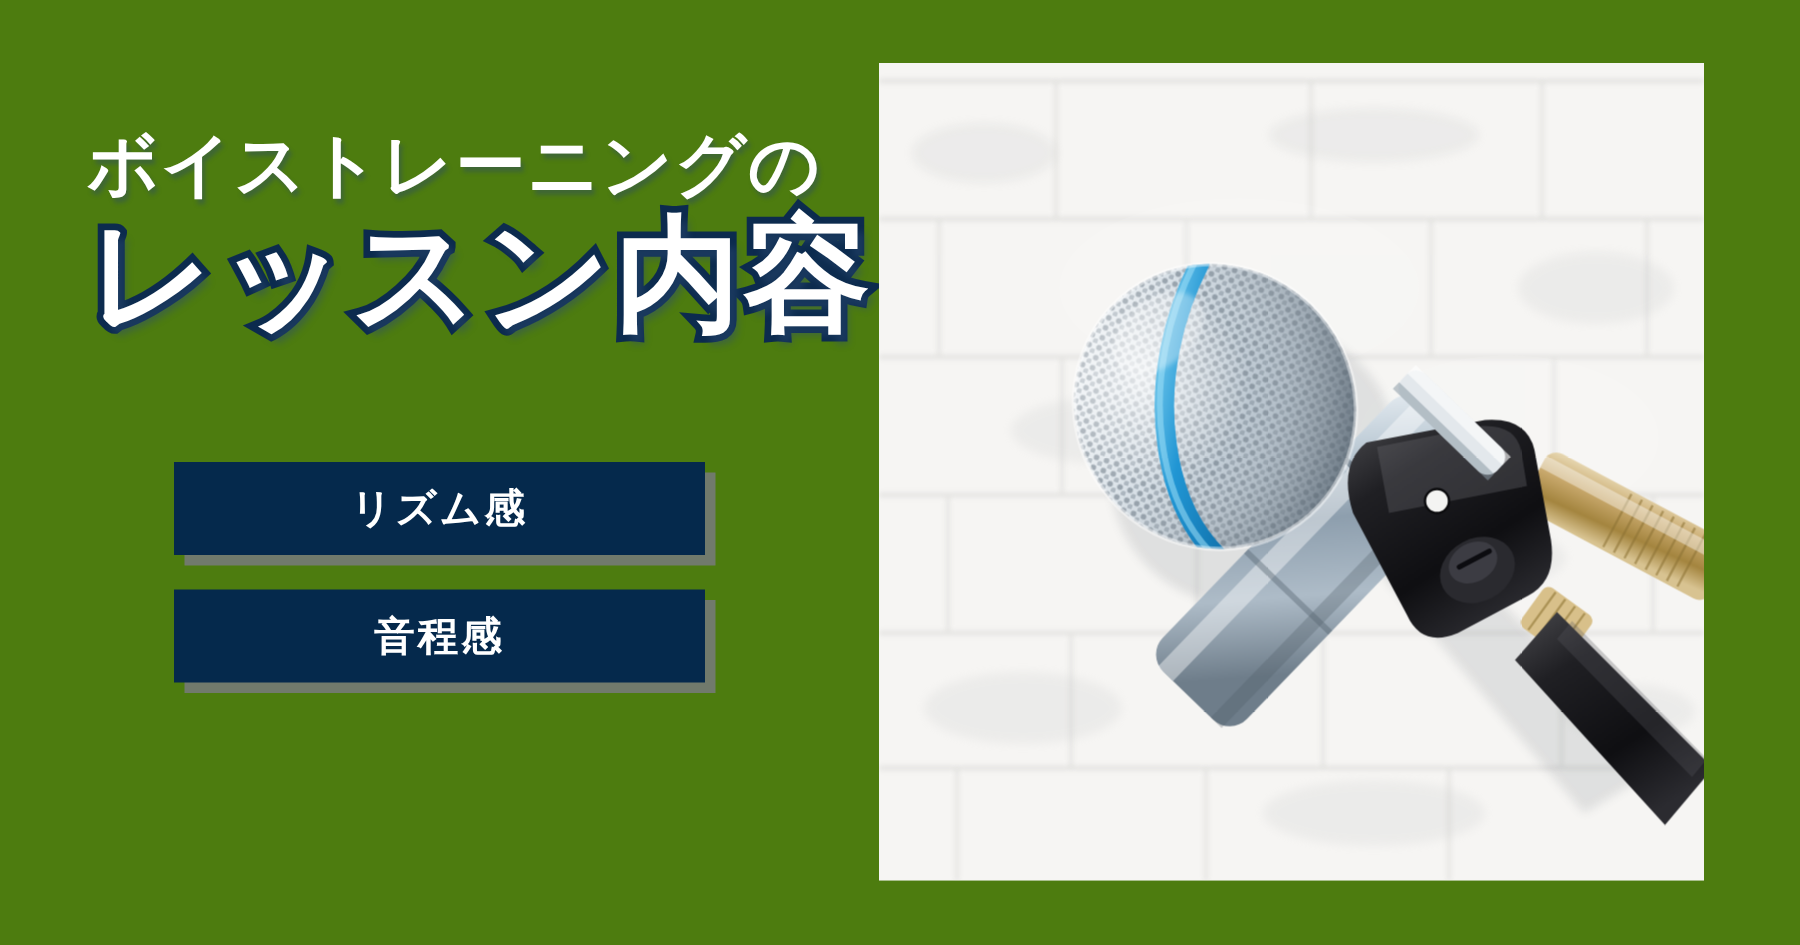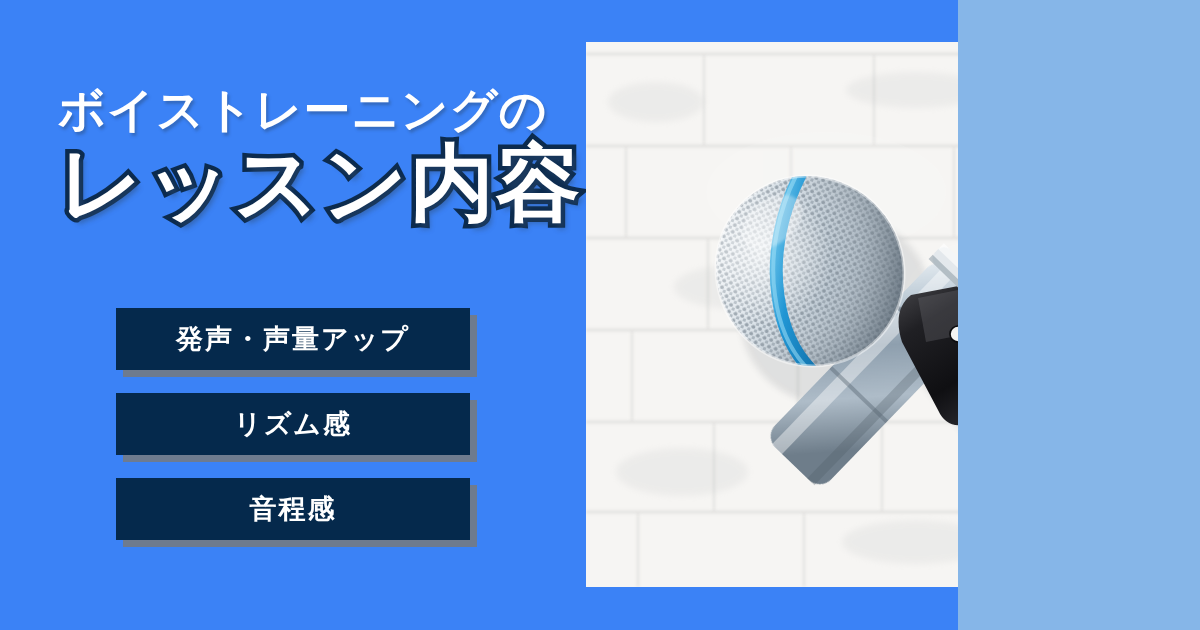--- a/index.html
+++ b/index.html
@@ -1,21 +1,21 @@
 <!DOCTYPE html>
 <html><head>
 <meta charset="utf-8">
 <style>
   html,body{margin:0;padding:0;}
   body{
     width:1200px;height:630px;overflow:hidden;
     font-family:"Liberation Sans","DejaVu Sans",sans-serif;
     background:#86b6e8;
   }
-  .banner{position:relative;width:958px;height:630px;background:#3b82f6;overflow:hidden;}
+  .banner{position:relative;width:1200px;height:630px;background:#4d7c0f;overflow:hidden;}
 
   
   .left-col{position:absolute;left:0;top:0;width:580px;height:630px;}
 
   .title-block{position:absolute;left:58px;top:86px;width:510px;}
 
   .title-line1{
     font-size:47px;font-weight:700;line-height:1.0;
     color:#ffffff;letter-spacing:1px;white-space:nowrap;
     text-shadow:2px 3px 3px rgba(40,70,110,.40);
@@ -60,23 +60,20 @@
 
   <div class="left-col">
 
     <div class="title-block">
       <div class="title-line1">ボイストレーニングの</div>
       <div class="title-line2">レッスン内容</div>
     </div>
 
     <div class="badge-list">
 
-      <div class="badge">
-        <span class="badge-label">発声・声量アップ</span>
-      </div>
 
       <div class="badge">
         <span class="badge-label">リズム感</span>
       </div>
 
       <div class="badge">
         <span class="badge-label">音程感</span>
       </div>
 
     </div>

